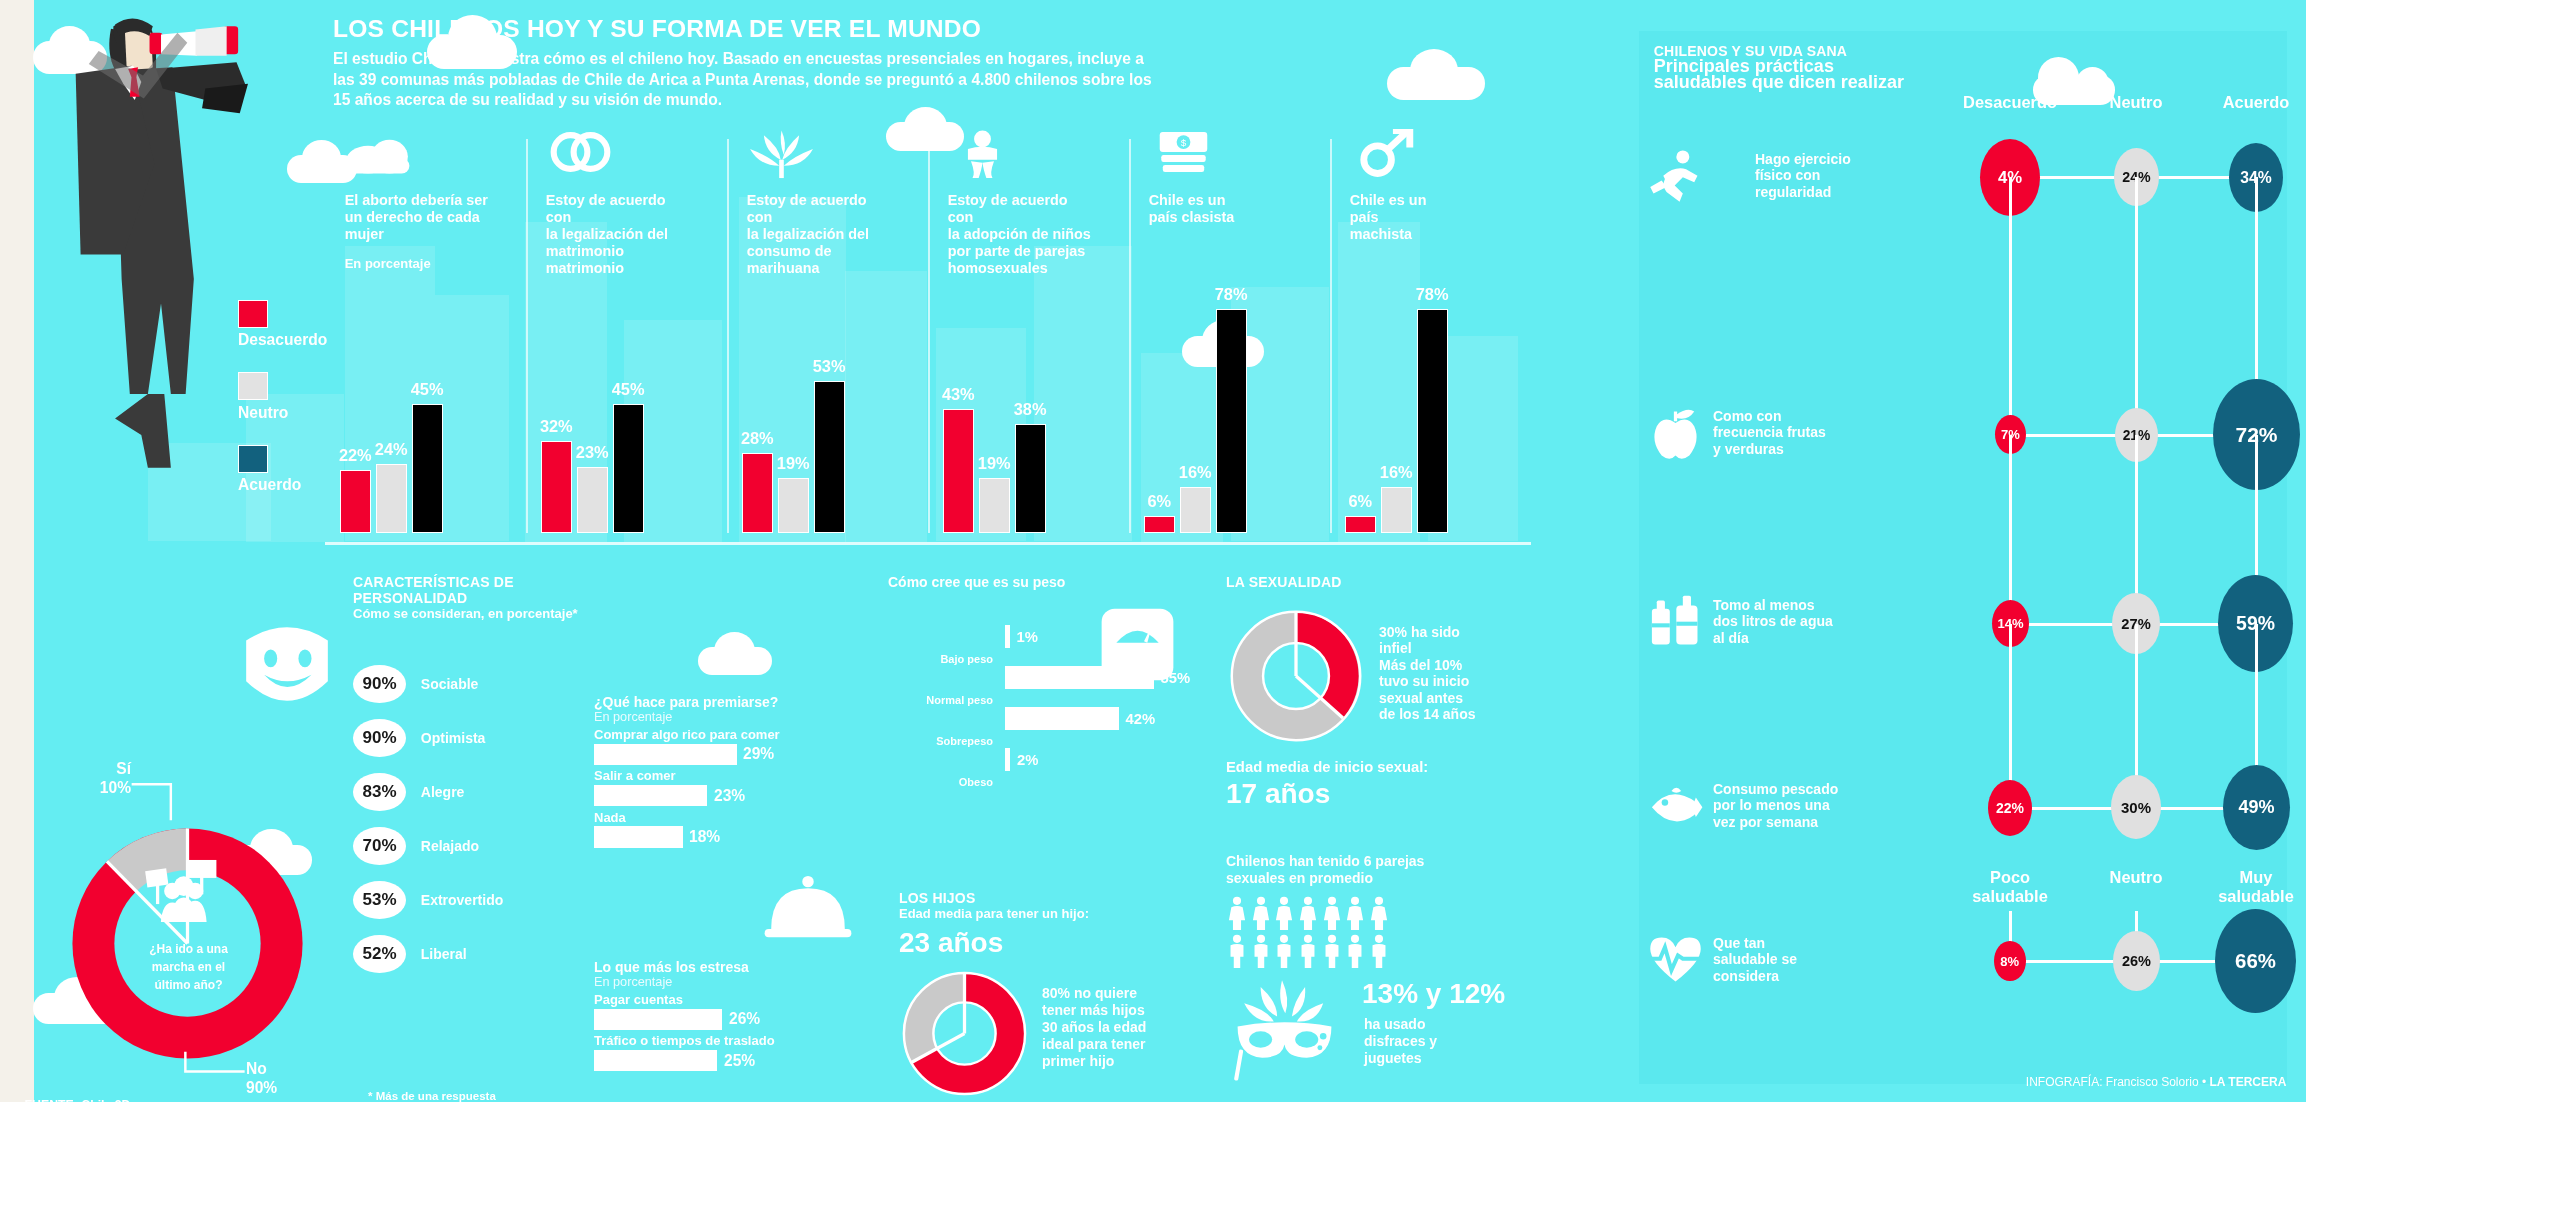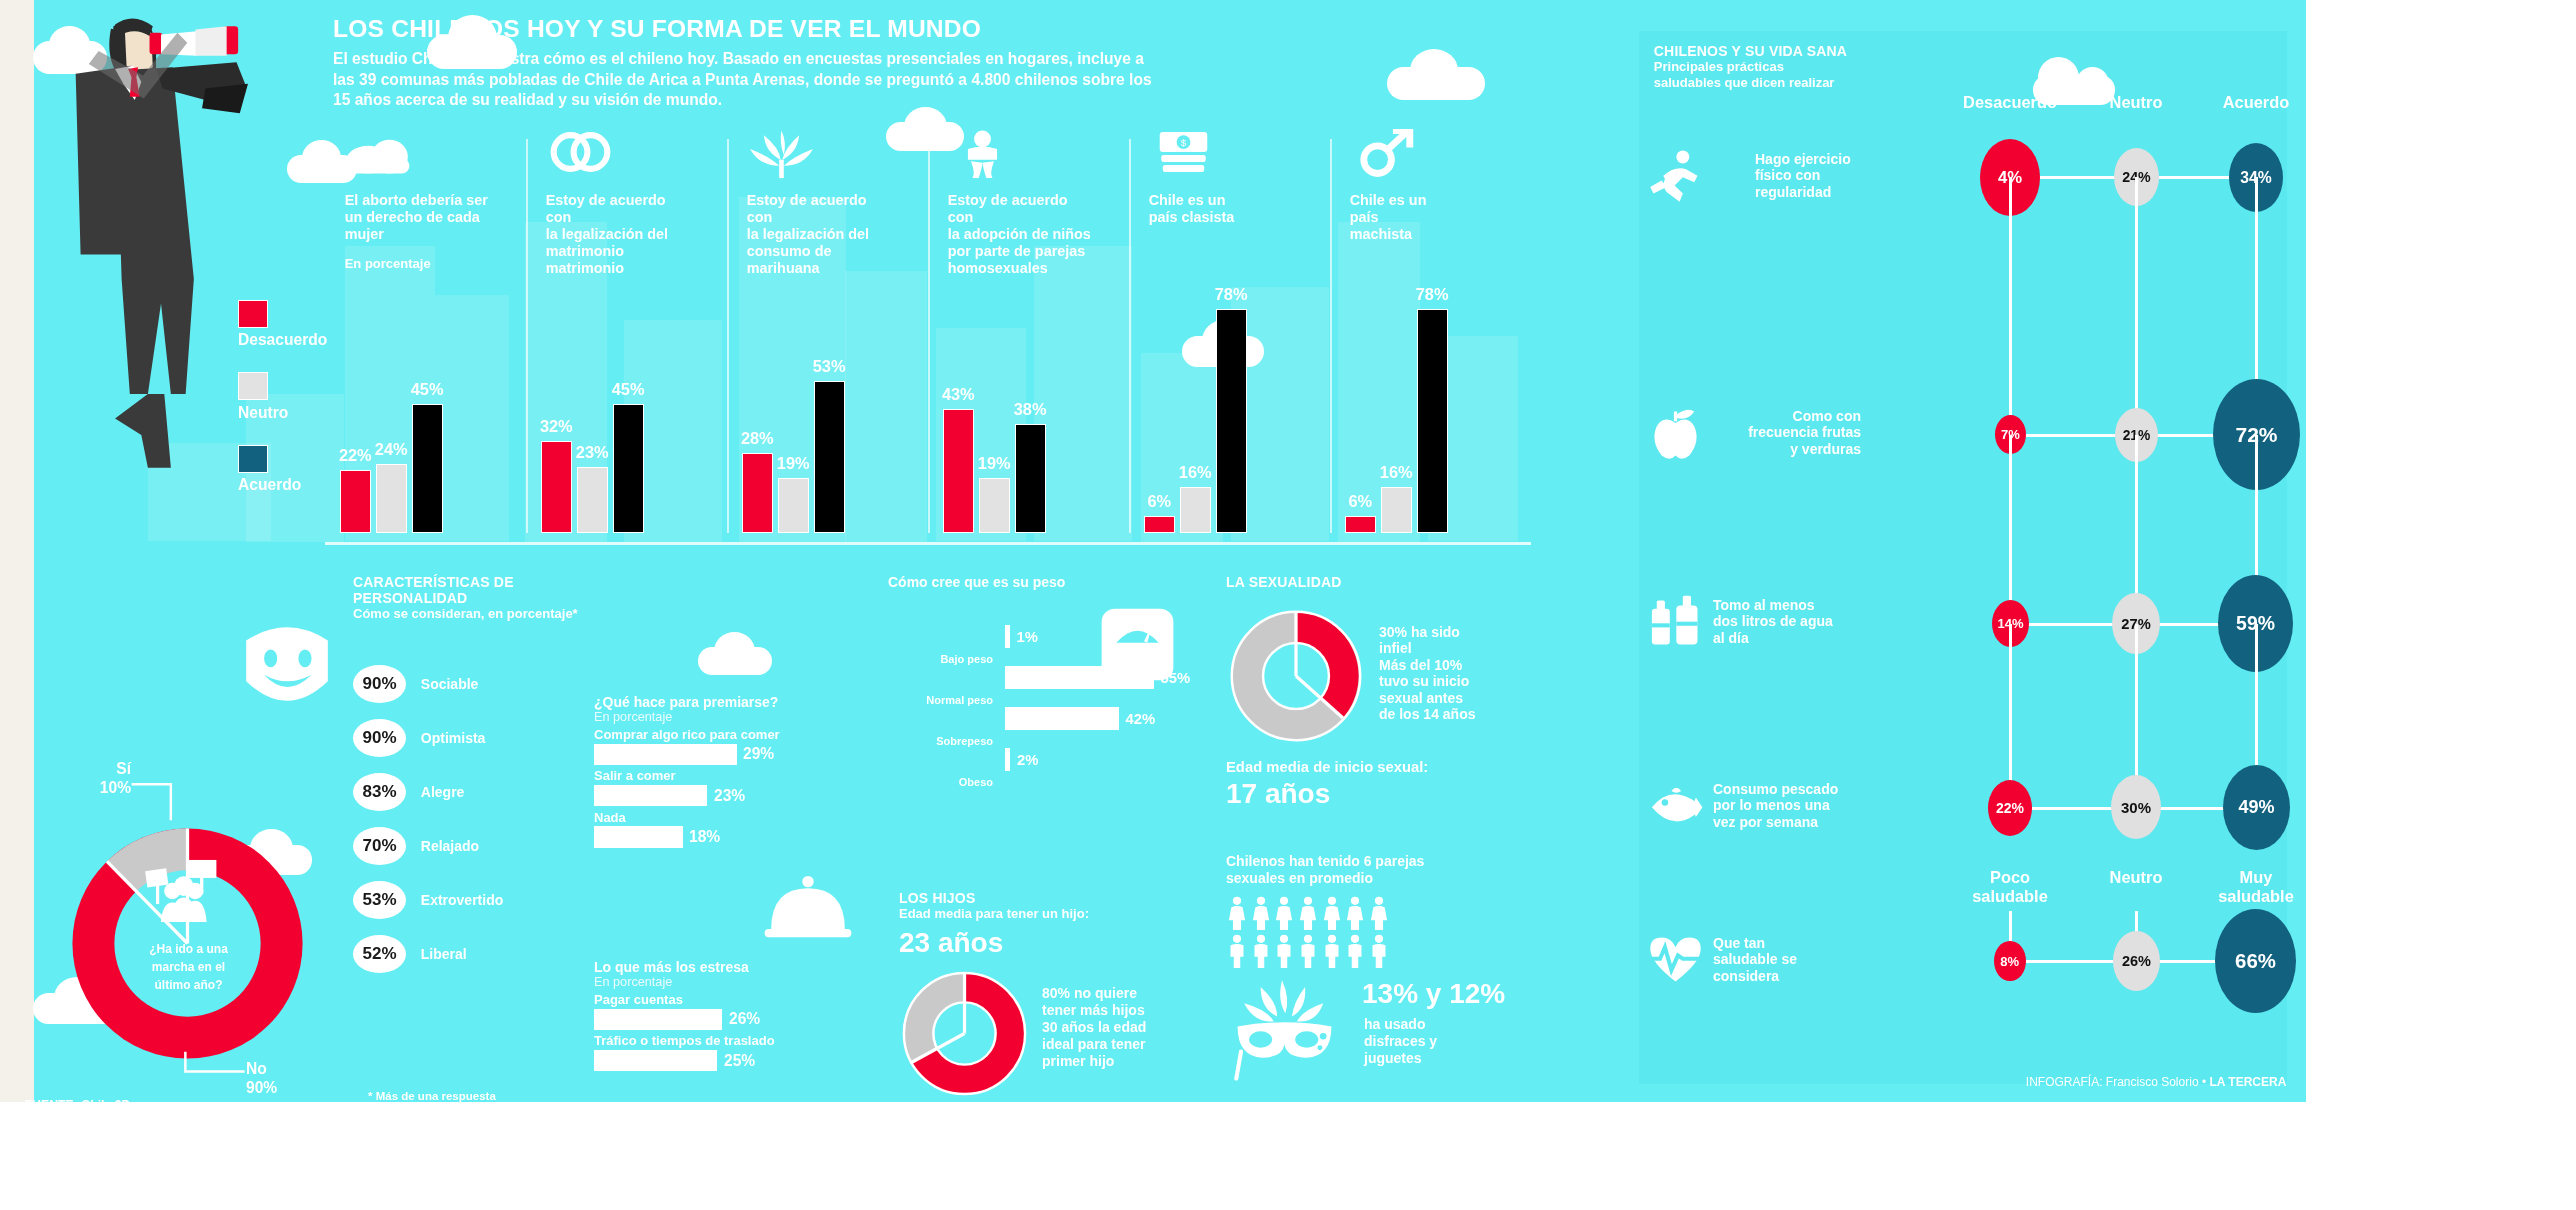--- a/index.html
+++ b/index.html
@@ -63,21 +63,21 @@
   #weight{position:absolute;left:888px;top:574px;width:304px;}
   .w-row{display:flex;align-items:center;height:41px;}
   .w-lb{width:105px;text-align:right;font-size:11px;font-weight:bold;color:#fff;padding-right:12px;margin-top:44px;}
   .w-bar{height:23px;background:#fff;}
   .w-v{font-size:14.8px;font-weight:bold;color:#fff;margin-left:6.6px;}
 
   
   #health{position:absolute;left:1639px;top:31px;width:648px;height:1053px;background:#5BE8EE;}
   #health-t{position:absolute;left:14.8px;top:11.5px;}
   #health-t .t1{font-size:14px;font-weight:bold;color:#fff;letter-spacing:0.2px;}
-  #health-t .t2{font-size:13px;font-weight:bold;color:#fff;line-height:15.6px;margin-top:0.8px;}
+  #health-t .t2{font-size:18px;font-weight:bold;color:#fff;line-height:15.6px;margin-top:0.8px;}
   .h-colhdr{position:absolute;font-size:16.4px;font-weight:bold;color:#fff;text-align:center;}
   .h-ico{position:absolute;left:8.2px;width:57px;height:57px;}
   .h-lb{position:absolute;left:74px;width:148px;font-size:14px;line-height:16.4px;font-weight:bold;color:#fff;}
   .bub{position:absolute;border-radius:50%;display:flex;align-items:center;justify-content:center;font-weight:bold;}
   .bub.d{background:#F2002F;color:#fff;}
   .bub.n{background:#E0E0E0;color:#111;}
   .bub.a{background:#12617E;color:#fff;}
   .hline{position:absolute;height:2.5px;background:#fff;}
   .vline2{position:absolute;width:2.5px;background:#fff;}
 
@@ -689,21 +689,21 @@
           </div>
           <div class="vline2" style="left: 370px; top: 146px; height: 258px;"></div>
           <div class="vline2" style="left: 496px; top: 146px; height: 258px;"></div>
           <div class="vline2" style="left: 616px; top: 146px; height: 258px;"></div>
           <div class="hline" style="left: 371px; top: 403px; width: 246px;"></div>
           <div class="h-ico" style="top: 374px;"><svg viewBox="0 0 70 70">
               <path d="M35 22 Q20 12 12 26 Q4 44 18 62 Q28 70 35 62 Q42 70 52 62 Q66 44 58 26 Q50 12 35 22 Z" fill="#fff"></path>
               <path d="M35 20 L35 8" stroke="#fff" stroke-width="4"></path>
               <path d="M36 12 Q50 2 58 8 Q50 20 36 16 Z" fill="#fff"></path>
             </svg></div>
-          <div class="h-lb" style="top: 377px; text-align: right;">
+          <div class="h-lb" style="top: 377px;">
             <div>Como con</div>
             <div>frecuencia frutas</div>
             <div>y verduras</div>
           </div>
           <div class="bub d" style="width: 31px; height: 39px; left: 356px; top: 384px; font-size: 13px;">
             <span>7%</span>
           </div>
           <div class="bub n" style="width: 43px; height: 54px; left: 476px; top: 377px; font-size: 13.8px;">
             <span>21%</span>
           </div>

